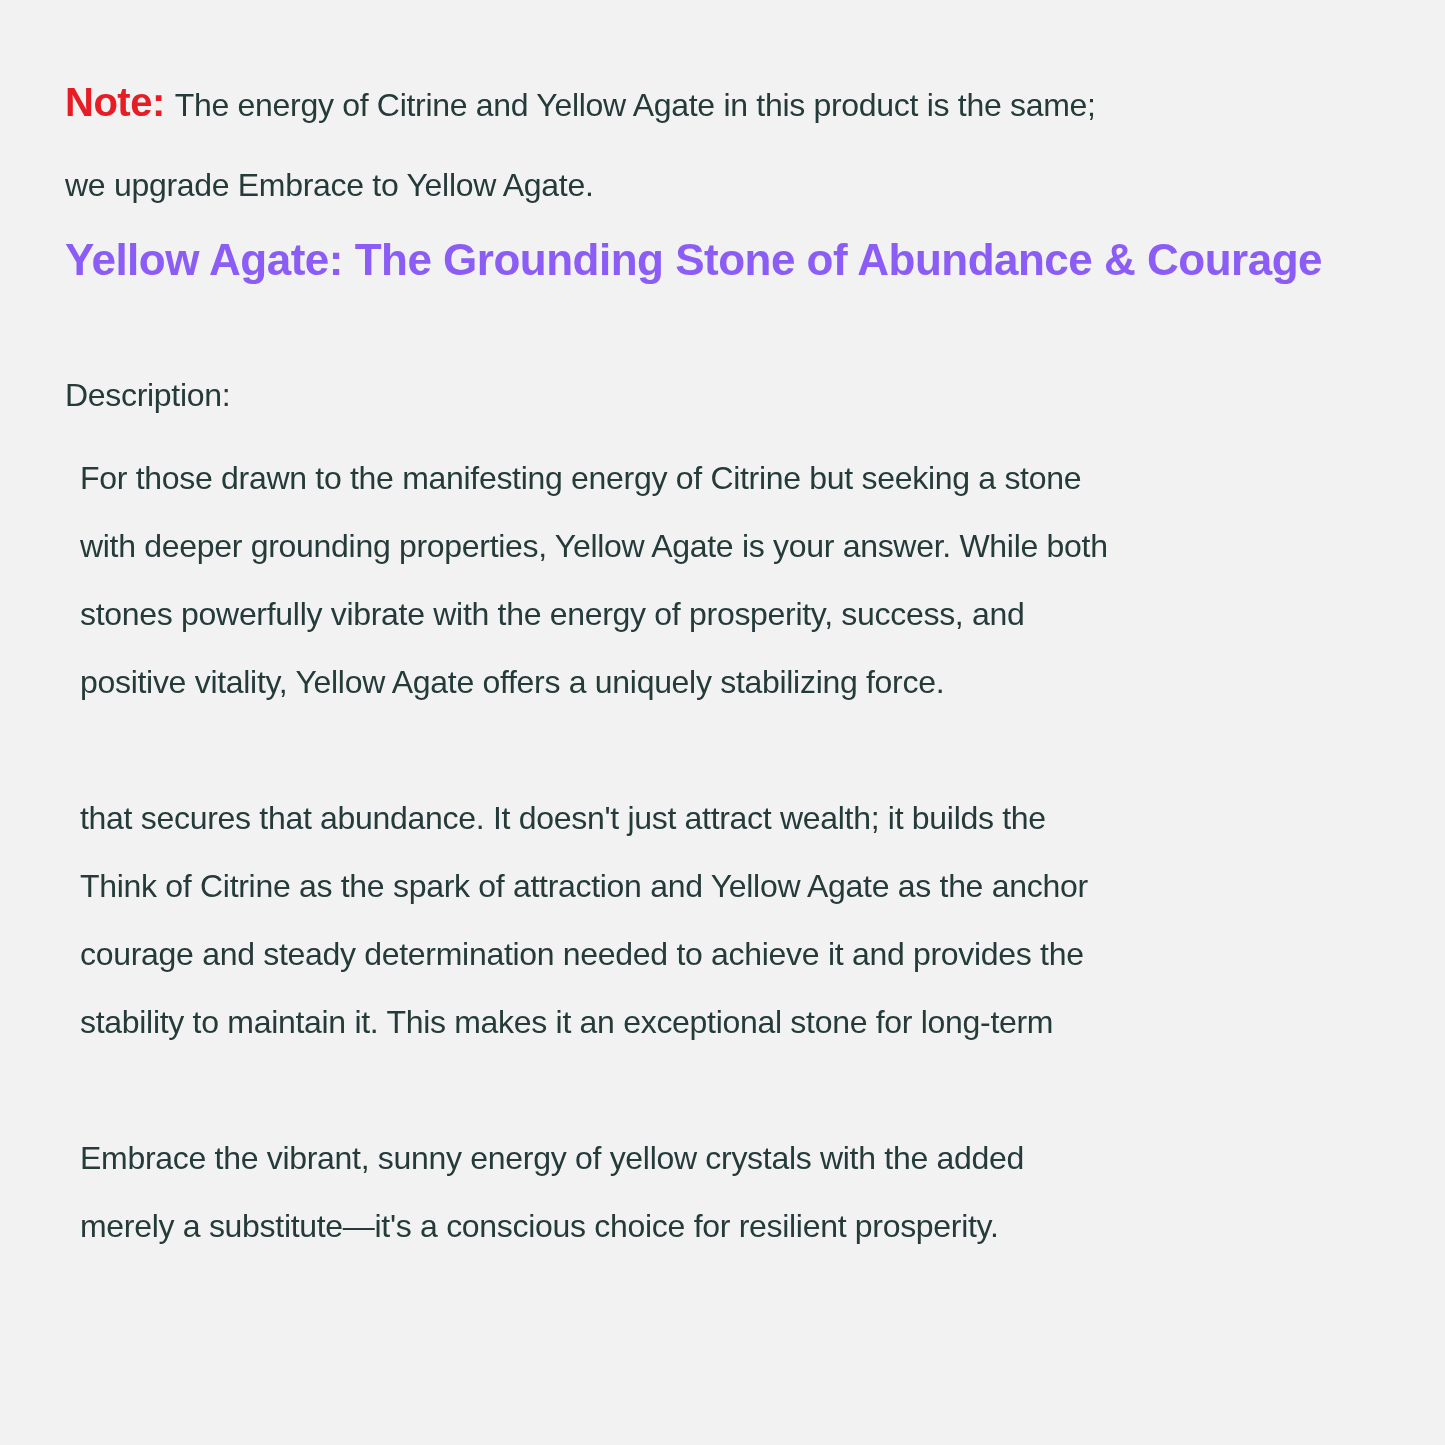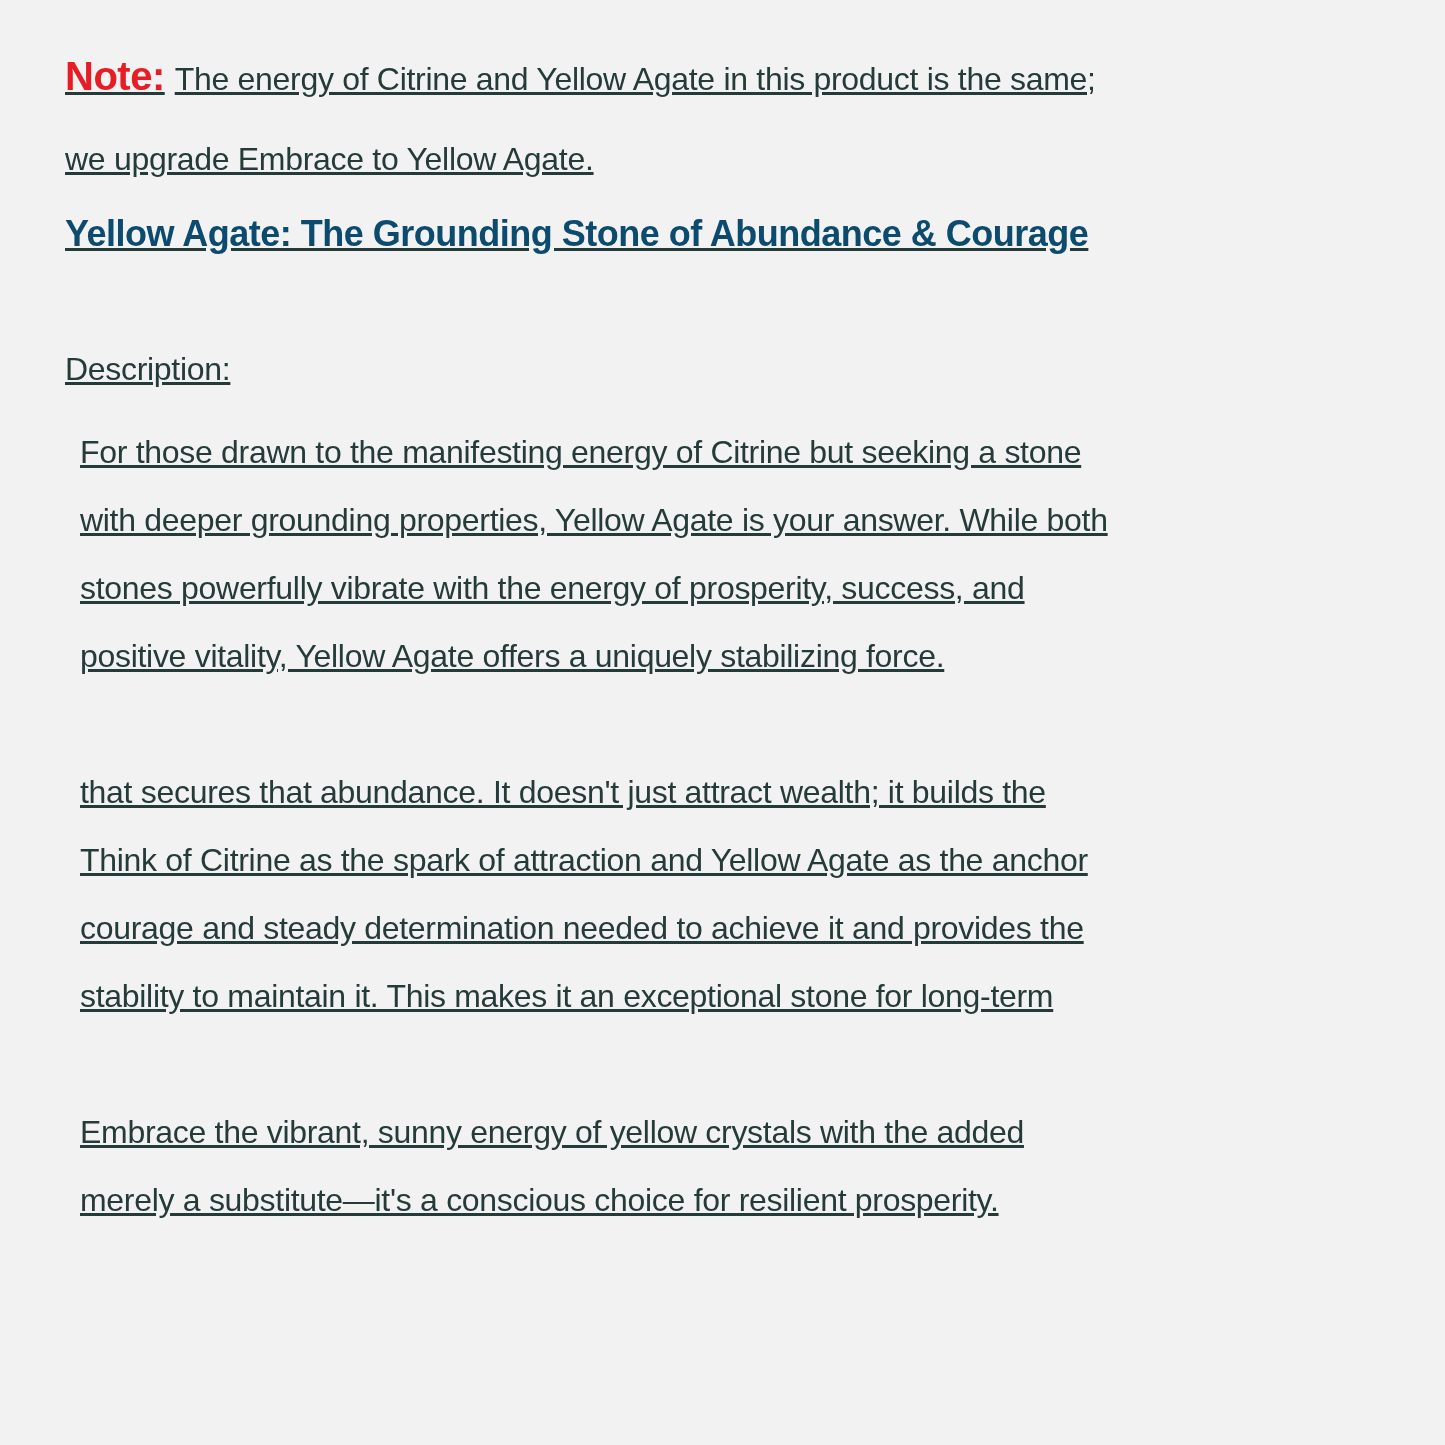--- a/index.html
+++ b/index.html
@@ -11,42 +11,41 @@
     height: 1445px;
     background: #f1f2f1;
     font-family: "Liberation Sans", sans-serif;
     color: #253b3a;
     overflow: hidden;
   }
   .page {
     box-sizing: border-box;
     width: 1445px;
     height: 1445px;
-    padding: 36px 55px 0 65px;
-    text-decoration: underline;
+    padding: 62px 55px 0 65px;
   }
   .note-line {
     font-size: 32px;
     line-height: 80px;
     letter-spacing: -0.3px;
     white-space: nowrap;
   }
   .note-label {
     color: #e71d25;
     font-weight: bold;
     font-size: 40px;
     letter-spacing: -0.5px;
     margin-right: 10px;
   }
   .heading {
-    font-size: 36px;
+    font-size: 44px;
     font-weight: bold;
     line-height: 70px;
     letter-spacing: -0.5px;
-    color: #0c4a6e;
+    color: #8b5cf6;
     white-space: nowrap;
   }
   .desc-label {
     margin-top: 66px;
     font-size: 32px;
     line-height: 68px;
     letter-spacing: -0.3px;
   }
   .para {
     margin: 15px;

